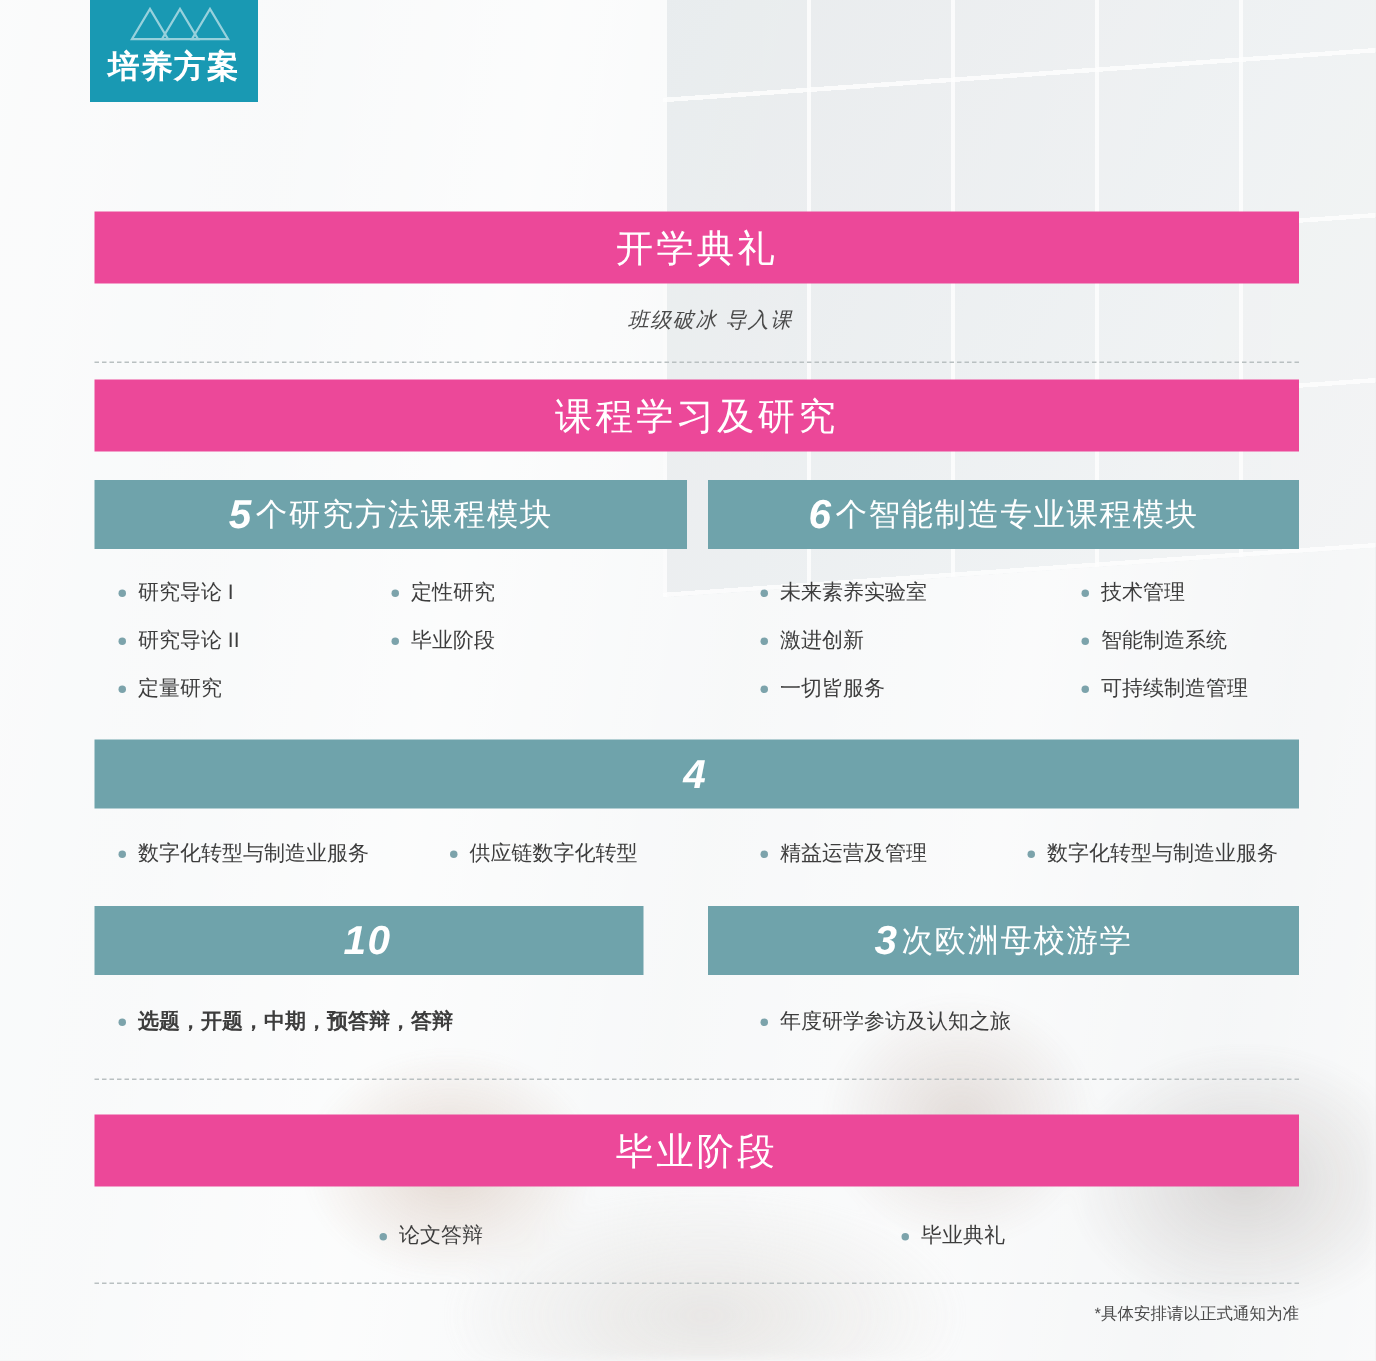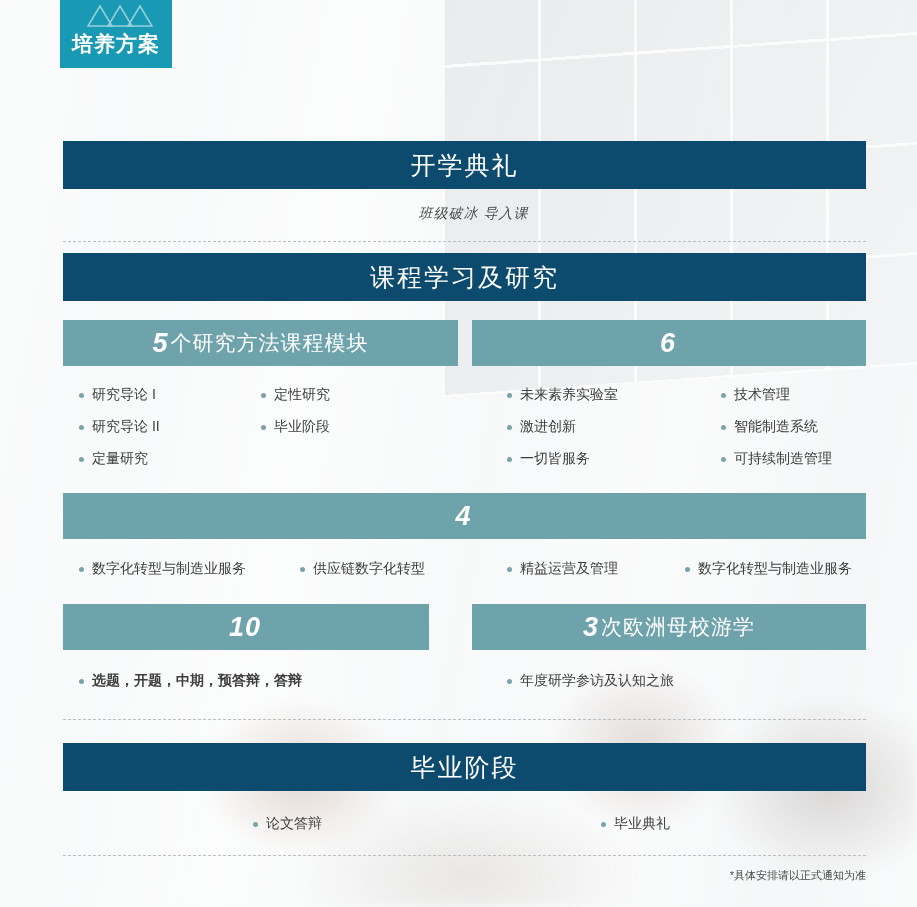--- a/index.html
+++ b/index.html
@@ -93,21 +93,21 @@
 
   .band {
     position: absolute;
     box-sizing: border-box;
     display: flex;
     align-items: center;
     justify-content: center;
     color: #ffffff;
   }
   .band-main {
-    background: #0c4a6e;
+    background: #ec4899;
     height: 48px;
     font-size: 25px;
     letter-spacing: 2px;
     justify-content: center;
   }
   .band-sub {
     background: #6fa3ab;
     height: 46px;
     font-size: 21px;
     letter-spacing: 1px;
@@ -196,20 +196,21 @@
       <span>个研究方法课程模块</span>
     </div>
     <div class="bullet-item" style="left:64px; top:386px;">研究导论 I</div>
     <div class="bullet-item" style="left:64px; top:418px;">研究导论 II</div>
     <div class="bullet-item" style="left:64px; top:450px;">定量研究</div>
     <div class="bullet-item" style="left:246px; top:386px;">定性研究</div>
     <div class="bullet-item" style="left:246px; top:418px;">毕业阶段</div>
 
     <div class="band band-sub" style="left:457px; top:320px; width:394px;">
       <span class="num">6</span>
+      <span>个智能制造专业课程模块</span>
     </div>
     <div class="bullet-item" style="left:492px; top:386px;">未来素养实验室</div>
     <div class="bullet-item" style="left:492px; top:418px;">激进创新</div>
     <div class="bullet-item" style="left:492px; top:450px;">一切皆服务</div>
     <div class="bullet-item" style="left:706px; top:386px;">技术管理</div>
     <div class="bullet-item" style="left:706px; top:418px;">智能制造系统</div>
     <div class="bullet-item" style="left:706px; top:450px;">可持续制造管理</div>
 
     <div class="band band-sub" style="left:48px; top:493px; width:803px;">
       <span class="num">4</span>

